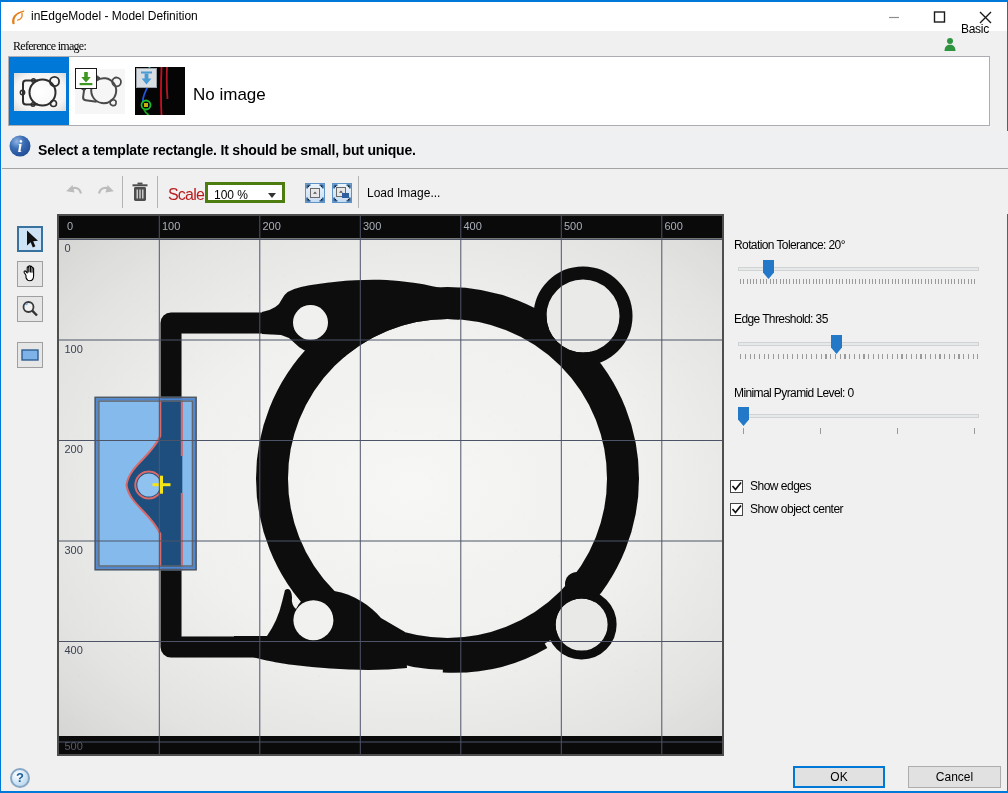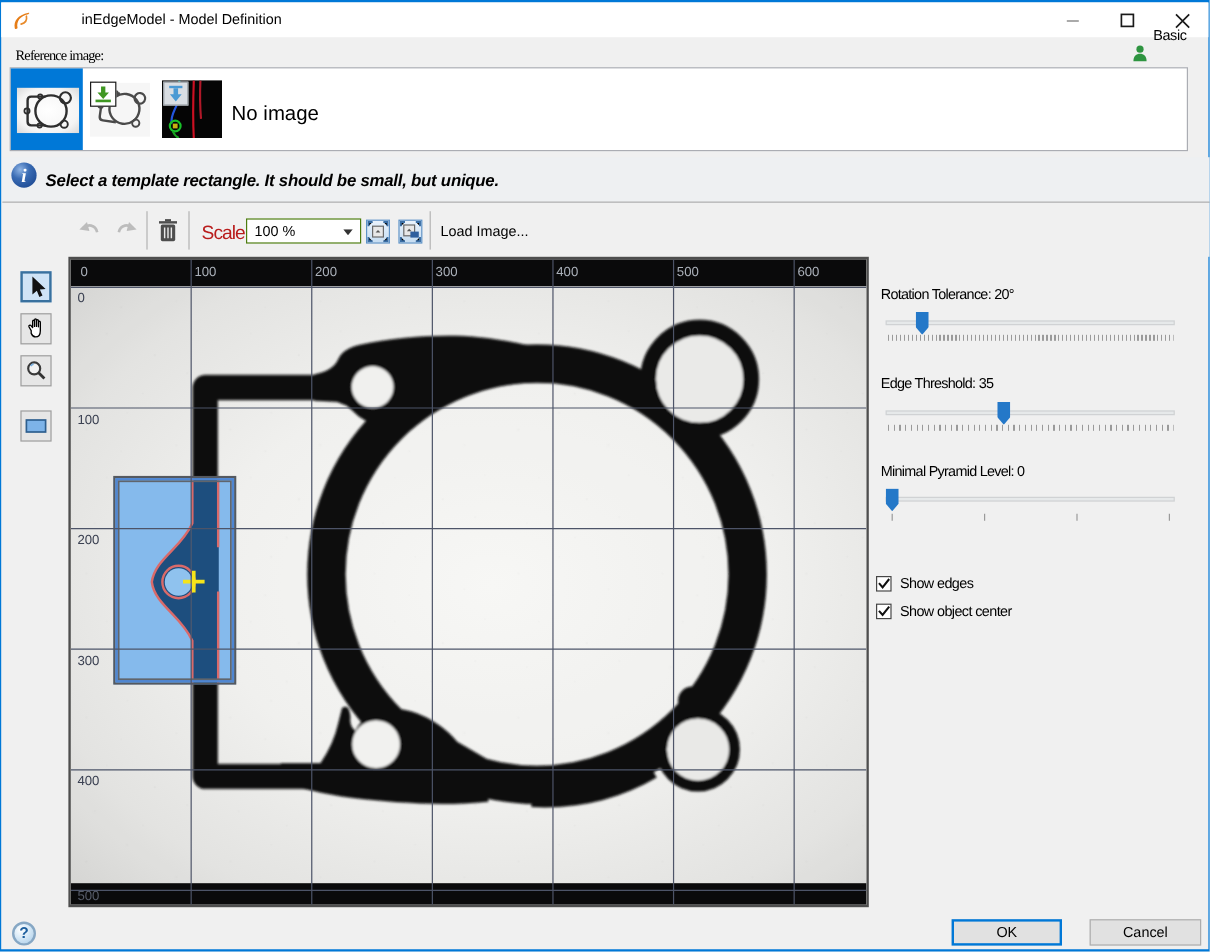--- a/index.html
+++ b/index.html
@@ -3,36 +3,36 @@
 <meta charset="utf-8">
 <style>
   html,body{margin:0;padding:0;}
   body{width:1008px;height:793px;overflow:hidden;font-family:"Liberation Sans",sans-serif;}
   #win{position:absolute;left:0;top:0;width:1008px;height:793px;background:#f0f0f0;
        border-top:2px solid #0078d7;border-left:1px solid #0078d7;border-right:1px solid #0078d7;
        border-bottom:2px solid #0078d7;box-sizing:border-box;}
   .abs{position:absolute;}
   
   #titlebar{position:absolute;left:0;top:0;width:1006px;height:29px;background:#ffffff;}
-  #title{position:absolute;left:30px;top:7px;font-size:12px;color:#000;margin-left:37px;}
+  #title{position:absolute;left:30px;top:7px;font-size:12px;color:#000;}
   
   #refLabel{position:absolute;left:12px;top:37px;font-size:12px;letter-spacing:-0.7px;color:#000;font-family:Liberation Serif, serif;}
   #basicLabel{position:absolute;left:960px;top:20px;font-size:12px;letter-spacing:-0.3px;color:#000000;}
   
   #strip{position:absolute;left:7px;top:54px;width:982px;height:70px;background:#fff;border:1px solid #abadb3;box-sizing:border-box;}
   #tile1{position:absolute;left:8px;top:55px;width:60px;height:68px;background:#0078d7;}
   #noimage{position:absolute;left:192px;top:83px;font-size:17px;color:#000;}
   
   #infobar{position:absolute;left:1px;top:129px;width:1006px;height:38px;background:#eef0f2;border-bottom:1px solid #a3a3a3;box-sizing:border-box;}
-  #infotext{position:absolute;left:37px;top:140px;font-size:14px;letter-spacing:-0.2px;font-weight:bold;color:#000;font-style:italic;}
+  #infotext{position:absolute;left:37px;top:140px;font-size:14px;letter-spacing:-0.2px;font-weight:bold;color:#000;}
   
   #toolbar{position:absolute;left:1px;top:167px;width:1006px;height:45px;background:#f0f0f0;}
   .tsep{position:absolute;top:174px;width:1px;height:32px;background:#b4b4b4;}
   #scaleLabel{position:absolute;left:167px;top:184px;font-size:16px;letter-spacing:-0.8px;color:#b91c1c;}
-  #combo{position:absolute;left:204px;top:180px;width:96px;height:21px;background:#fff;border:1px solid #4d7c0f;box-sizing:border-box;font-size:12px;}
+  #combo{position:absolute;left:204px;top:180px;width:80px;height:21px;background:#fff;border:3px solid #4d7c0f;box-sizing:border-box;font-size:12px;}
   #comboTxt{position:absolute;left:6px;top:3px;}
   #loadimg{position:absolute;left:366px;top:184px;font-size:12px;color:#000;}
   .fitbtn{position:absolute;top:181px;width:20px;height:20px;box-sizing:border-box;border:1px solid #5e93c8;
           background:linear-gradient(#eaf3fc,#c6ddf2);padding:0;}
   .fitbtn svg{display:block;margin:0 auto;}
   
   .ltool{position:absolute;left:16px;width:26px;height:26px;box-sizing:border-box;background:#e6e6e6;border:1px solid #9f9f9f;}
   #lt1{top:224px;background:#cfe3f6;border:2px solid #39719f;}
   #lt2{top:259px;}
   #lt3{top:294px;}

